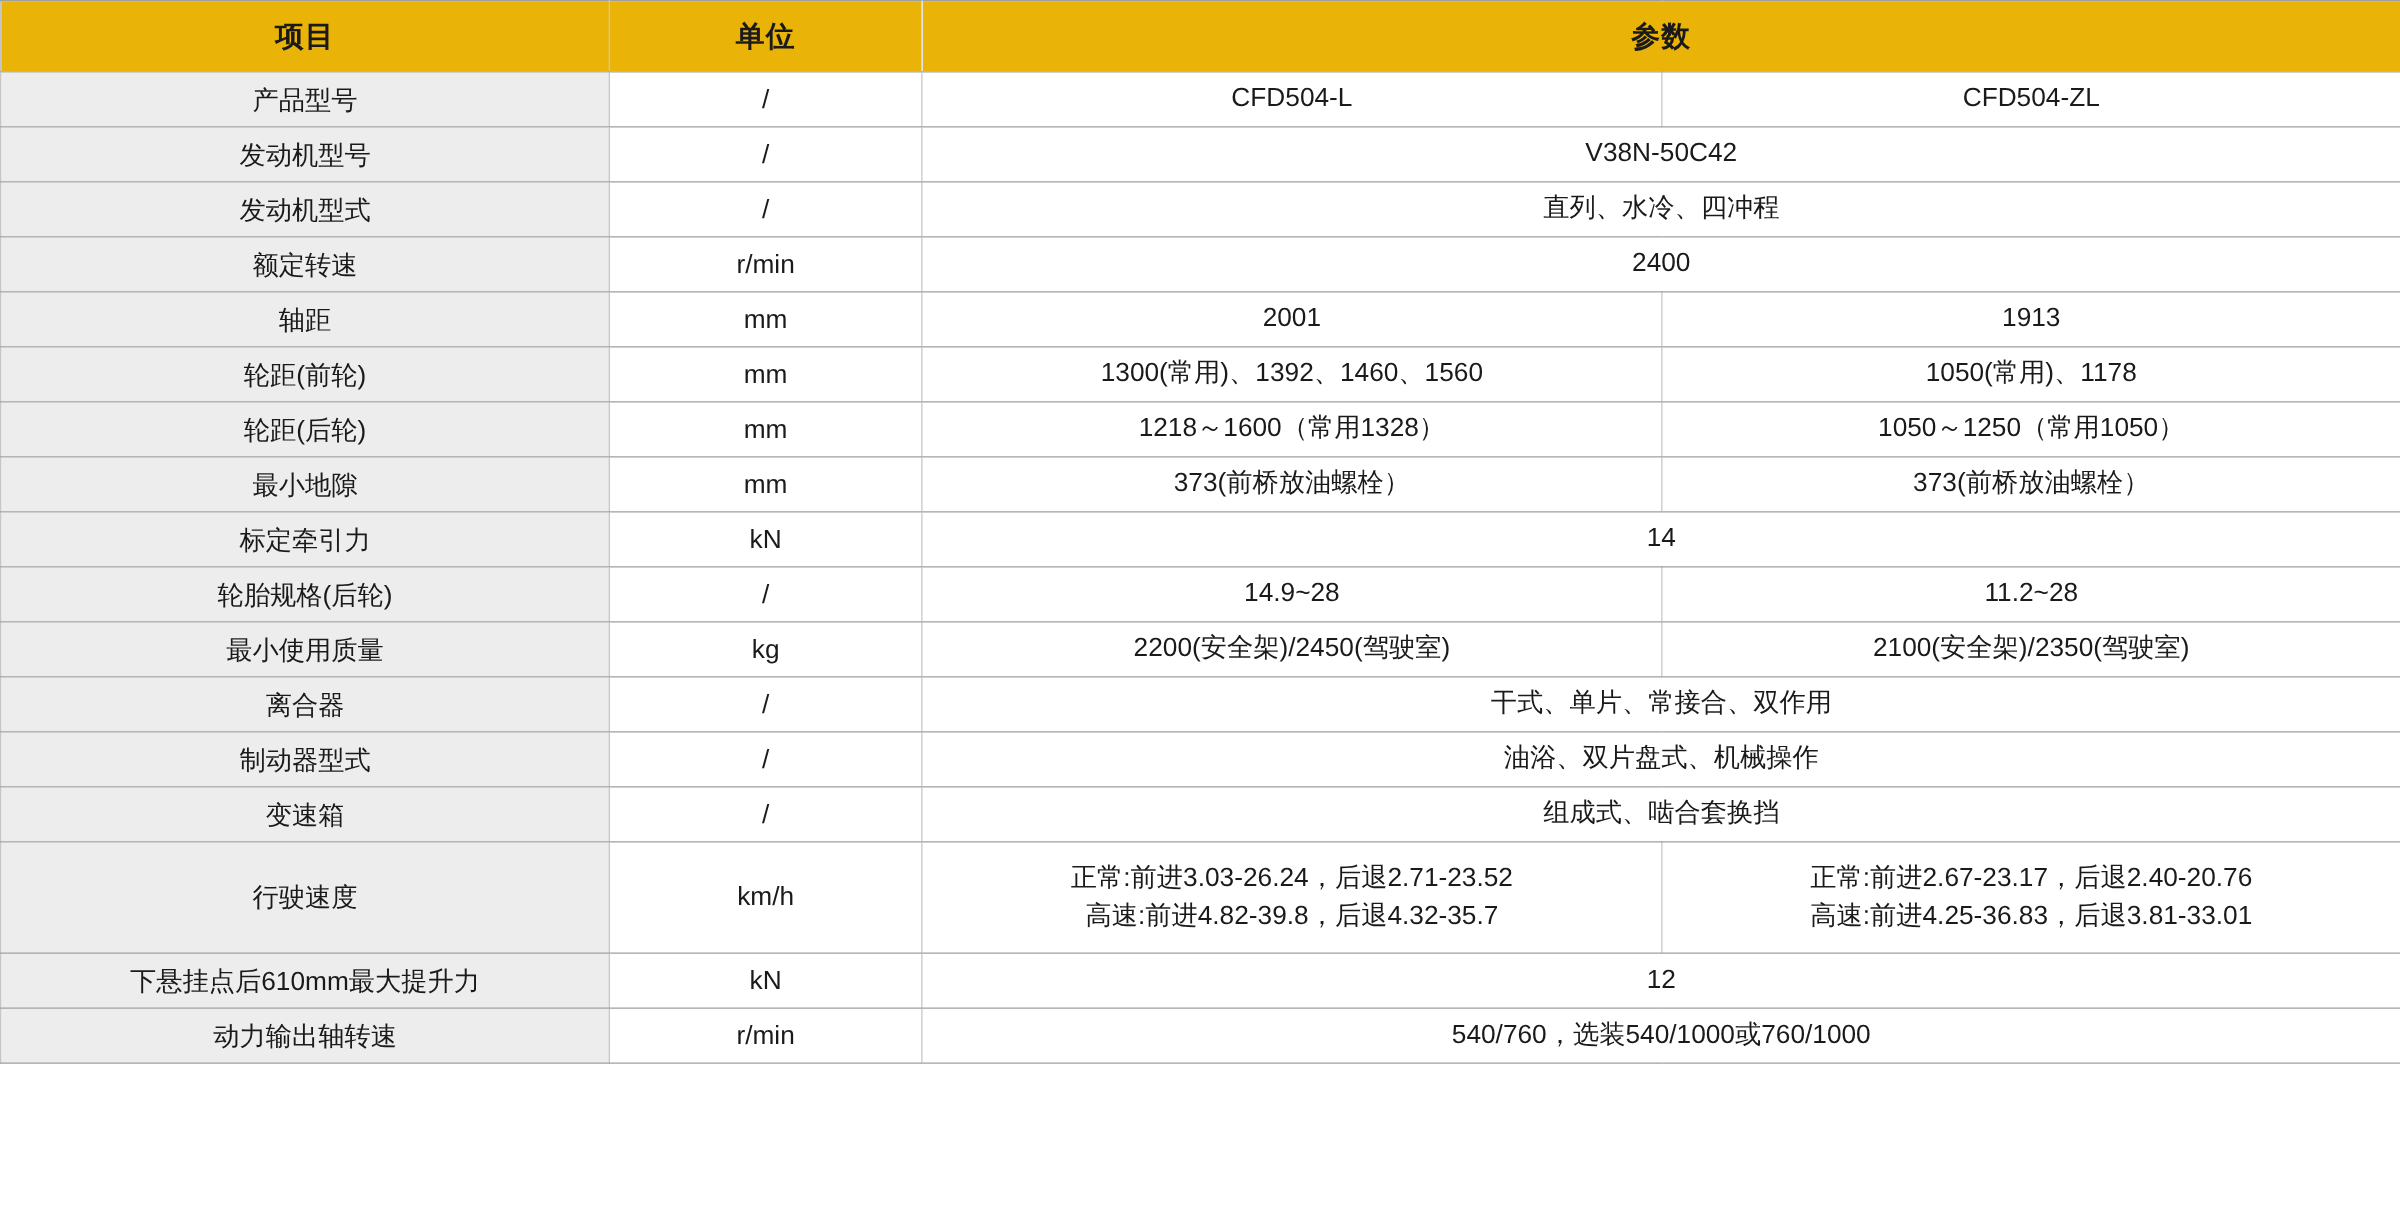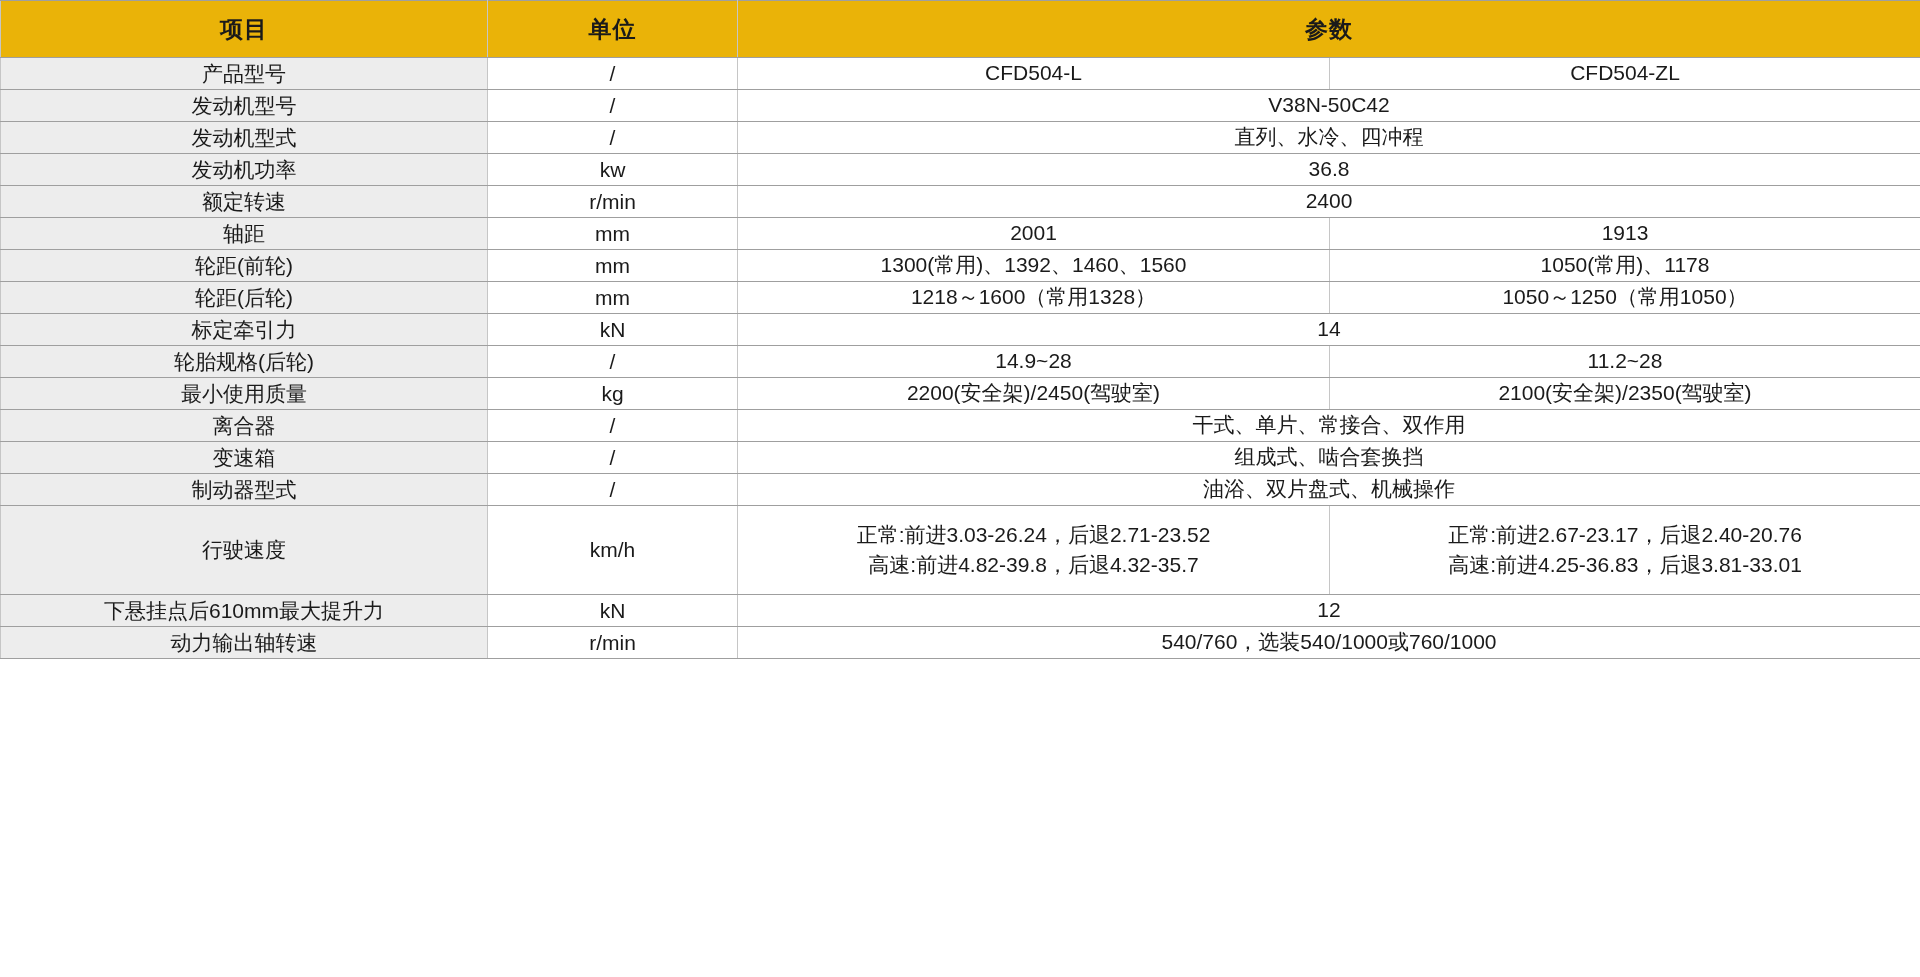--- a/index.html
+++ b/index.html
@@ -33,21 +33,21 @@
     box-sizing: border-box;
     overflow: hidden;
   }
   .spec-table tr.header-row th {
     height: 57px;
     background: #eab308;
     font-size: 23px;
     font-weight: bold;
     letter-spacing: 1px;
   }
-  .spec-table tr.data-row { height: 32px; }
+  .spec-table tr.data-row { height: 44px; }
   .spec-table tr.data-row.tall { height: 89px; padding-left: 46px; }
 
   .spec-table td.item-cell {
     background: #ededed;
     font-size: 21px;
   }
   .spec-table td.unit-cell,
   .spec-table td.value-cell {
     background: #ffffff;
     font-size: 21px;
@@ -88,25 +88,20 @@
         <td class="item-cell">发动机型号</td>
         <td class="unit-cell">/</td>
         <td class="value-cell" colspan="2">V38N-50C42</td>
       </tr>
       <tr class="data-row">
         <td class="item-cell">发动机型式</td>
         <td class="unit-cell">/</td>
         <td class="value-cell" colspan="2">直列、水冷、四冲程</td>
       </tr>
       <tr class="data-row">
-        <td class="item-cell">发动机功率</td>
-        <td class="unit-cell">kw</td>
-        <td class="value-cell" colspan="2">36.8</td>
-      </tr>
-      <tr class="data-row">
         <td class="item-cell">额定转速</td>
         <td class="unit-cell">r/min</td>
         <td class="value-cell" colspan="2">2400</td>
       </tr>
       <tr class="data-row">
         <td class="item-cell">轴距</td>
         <td class="unit-cell">mm</td>
         <td class="value-cell">2001</td>
         <td class="value-cell">1913</td>
       </tr>
@@ -114,20 +109,26 @@
         <td class="item-cell">轮距(前轮)</td>
         <td class="unit-cell">mm</td>
         <td class="value-cell">1300(常用)、1392、1460、1560</td>
         <td class="value-cell">1050(常用)、1178</td>
       </tr>
       <tr class="data-row">
         <td class="item-cell">轮距(后轮)</td>
         <td class="unit-cell">mm</td>
         <td class="value-cell">1218～1600（常用1328）</td>
         <td class="value-cell">1050～1250（常用1050）</td>
+      </tr>
+      <tr class="data-row">
+        <td class="item-cell">最小地隙</td>
+        <td class="unit-cell">mm</td>
+        <td class="value-cell">373(前桥放油螺栓）</td>
+        <td class="value-cell">373(前桥放油螺栓）</td>
       </tr>
       <tr class="data-row">
         <td class="item-cell">标定牵引力</td>
         <td class="unit-cell">kN</td>
         <td class="value-cell" colspan="2">14</td>
       </tr>
       <tr class="data-row">
         <td class="item-cell">轮胎规格(后轮)</td>
         <td class="unit-cell">/</td>
         <td class="value-cell">14.9~28</td>
@@ -138,28 +139,28 @@
         <td class="unit-cell">kg</td>
         <td class="value-cell">2200(安全架)/2450(驾驶室)</td>
         <td class="value-cell">2100(安全架)/2350(驾驶室)</td>
       </tr>
       <tr class="data-row">
         <td class="item-cell">离合器</td>
         <td class="unit-cell">/</td>
         <td class="value-cell" colspan="2">干式、单片、常接合、双作用</td>
       </tr>
       <tr class="data-row">
+        <td class="item-cell">制动器型式</td>
+        <td class="unit-cell">/</td>
+        <td class="value-cell" colspan="2">油浴、双片盘式、机械操作</td>
+      </tr>
+      <tr class="data-row">
         <td class="item-cell">变速箱</td>
         <td class="unit-cell">/</td>
         <td class="value-cell" colspan="2">组成式、啮合套换挡</td>
-      </tr>
-      <tr class="data-row">
-        <td class="item-cell">制动器型式</td>
-        <td class="unit-cell">/</td>
-        <td class="value-cell" colspan="2">油浴、双片盘式、机械操作</td>
       </tr>
       <tr class="data-row tall">
         <td class="item-cell">行驶速度</td>
         <td class="unit-cell">km/h</td>
         <td class="value-cell">正常:前进3.03-26.24，后退2.71-23.52
 高速:前进4.82-39.8，后退4.32-35.7</td>
         <td class="value-cell">正常:前进2.67-23.17，后退2.40-20.76
 高速:前进4.25-36.83，后退3.81-33.01</td>
       </tr>
       <tr class="data-row">

